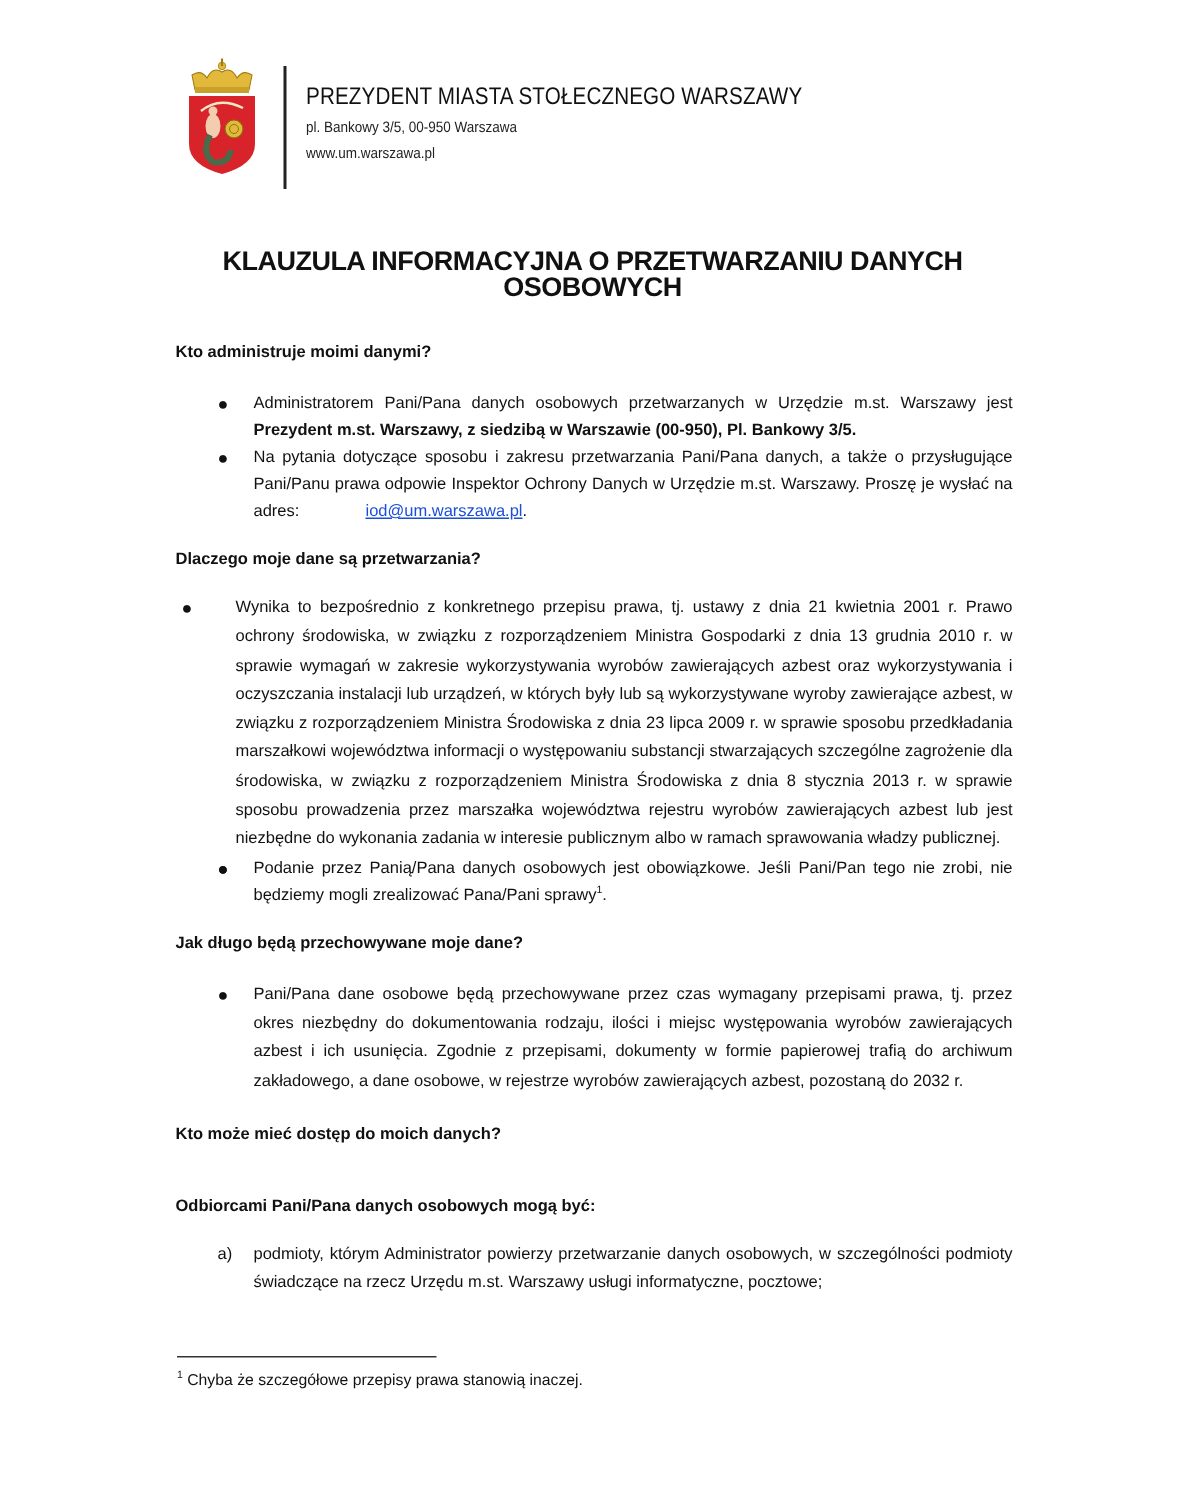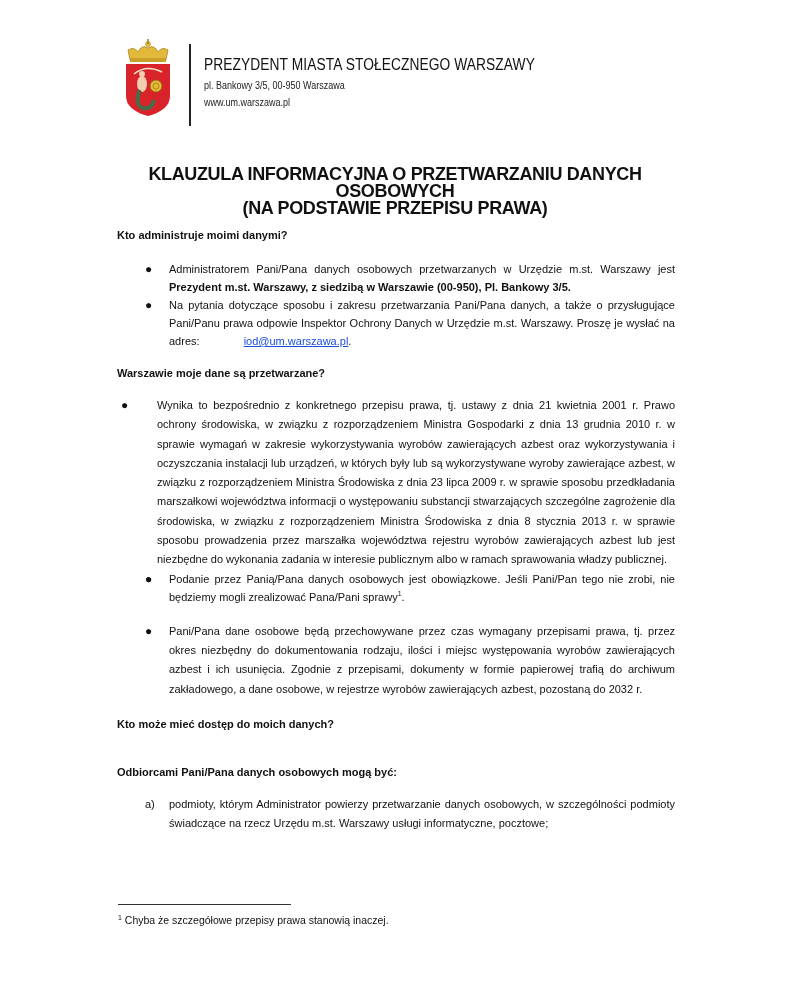--- a/index.html
+++ b/index.html
@@ -56,52 +56,52 @@
   <div class="vline"></div>
   <div class="hdr-text">
     <div class="hdr-title">PREZYDENT MIASTA STOŁECZNEGO WARSZAWY</div>
     <div class="hdr-line">pl. Bankowy 3/5, 00-950 Warszawa</div>
     <div class="hdr-line">www.um.warszawa.pl</div>
   </div>
 </div>
 
 <div class="doc-title">
   <div>KLAUZULA INFORMACYJNA O PRZETWARZANIU DANYCH OSOBOWYCH</div>
-  <div>(NA PODSTAWIE PRZEPISU PRAWA)</div>
 </div>
 
 <div class="content">
 
   <div class="heading" style="margin-top:16px;">Kto administruje moimi danymi?</div>
   <ul class="bullets" style="margin-top:16px; padding-left:52px;">
     <li>
       <span class="dot" style="left:-24px;">●</span>
       <span>Administratorem Pani/Pana danych osobowych przetwarzanych w Urzędzie m.st. Warszawy jest </span><b>Prezydent m.st. Warszawy, z siedzibą w Warszawie (00-950), Pl. Bankowy 3/5.</b>
     </li>
     <li>
       <span class="dot" style="left:-24px;">●</span>
       <span>Na pytania dotyczące sposobu i zakresu przetwarzania Pani/Pana danych, a także o przysługujące Pani/Panu prawa odpowie Inspektor Ochrony Danych w Urzędzie m.st. Warszawy. Proszę je wysłać na adres: </span><a class="link">iod@um.warszawa.pl</a><span>.</span>
     </li>
   </ul>
 
-  <div class="heading" style="margin-top:14px;">Warszawie moje dane są przetwarzane?</div>
+  <div class="heading" style="margin-top:14px;">Dlaczego moje dane są przetwarzania?</div>
   <ul class="bullets" style="margin-top:14px; padding-left:40px;">
     <li style="line-height:19.3px;">
       <span class="dot" style="left:-36px;">●</span>
       <span>Wynika to bezpośrednio z konkretnego przepisu prawa, tj. ustawy z dnia 21 kwietnia 2001 r. Prawo ochrony środowiska, w związku z rozporządzeniem Ministra Gospodarki z dnia 13 grudnia 2010 r. w sprawie wymagań w zakresie wykorzystywania wyrobów zawierających azbest oraz wykorzystywania i oczyszczania instalacji lub urządzeń, w których były lub są wykorzystywane wyroby zawierające azbest, w związku z rozporządzeniem Ministra Środowiska z dnia 23 lipca 2009 r. w sprawie sposobu przedkładania marszałkowi województwa informacji o występowaniu substancji stwarzających szczególne zagrożenie dla środowiska, w związku z rozporządzeniem Ministra Środowiska z dnia 8 stycznia 2013 r. w sprawie sposobu prowadzenia przez marszałka województwa rejestru wyrobów zawierających azbest lub jest niezbędne do wykonania zadania w interesie publicznym albo w ramach sprawowania władzy publicznej.</span>
     </li>
     <li style="margin-left:12px;">
       <span class="dot" style="left:-24px;">●</span>
     </li>
     <li style="margin-left:12px;">
       <span class="dot" style="left:-24px;">●</span>
       <span>Podanie przez Panią/Pana danych osobowych jest obowiązkowe. Jeśli Pani/Pan tego nie zrobi, nie będziemy mogli zrealizować Pana/Pani sprawy</span><sup>1</sup><span>.</span>
     </li>
   </ul>
 
+  <div class="heading" style="margin-top:14px;">Jak długo będą przechowywane moje dane?</div>
   <ul class="bullets" style="margin-top:16px; padding-left:52px;">
     <li style="line-height:19.3px;">
       <span class="dot" style="left:-24px;">●</span>
       <span>Pani/Pana dane osobowe będą przechowywane przez czas wymagany przepisami prawa, tj. przez okres niezbędny do dokumentowania rodzaju, ilości i miejsc występowania wyrobów zawierających azbest i ich usunięcia. Zgodnie z przepisami, dokumenty w formie papierowej trafią do archiwum zakładowego, a dane osobowe, w rejestrze wyrobów zawierających azbest, pozostaną do 2032 r.</span>
     </li>
   </ul>
 
   <div class="heading" style="margin-top:16px;">Kto może mieć dostęp do moich danych?</div>
   <div class="heading" style="margin-top:30px;">Odbiorcami Pani/Pana danych osobowych mogą być:</div>
   <ul class="bullets" style="margin-top:14px; padding-left:52px;">

